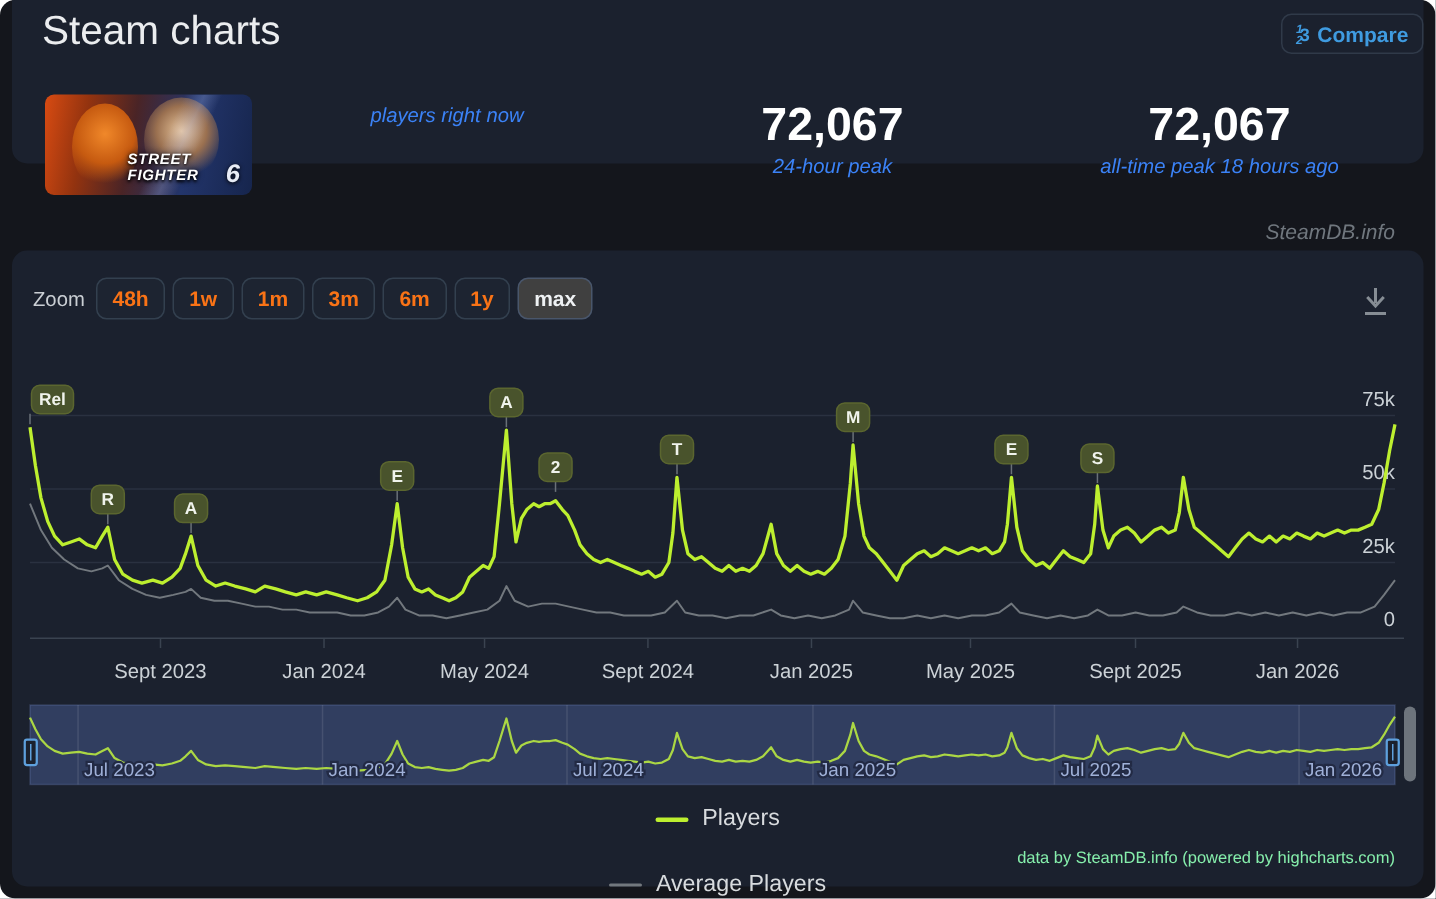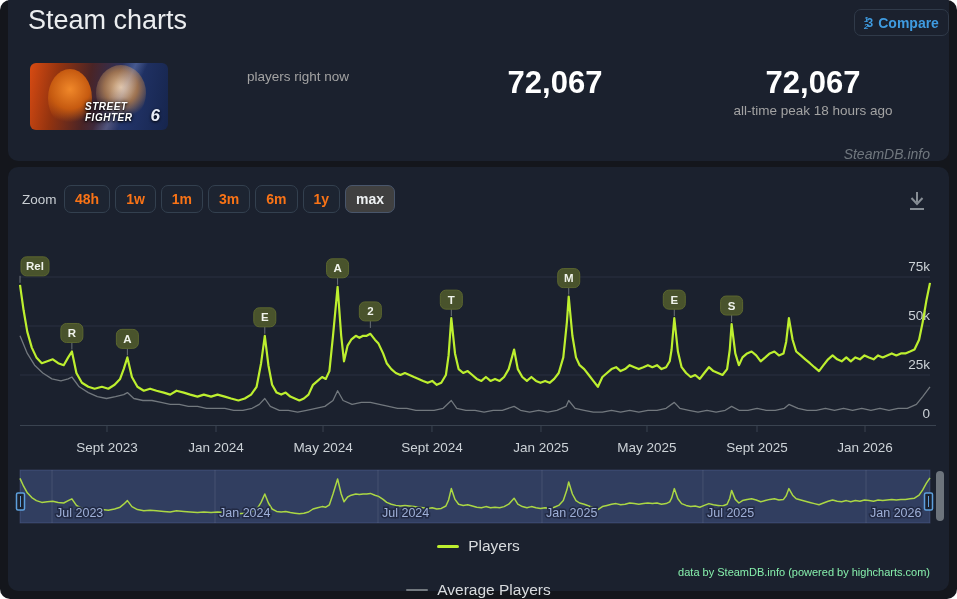--- a/index.html
+++ b/index.html
@@ -1,39 +1,39 @@
 <!DOCTYPE html>
 <html><head>
 <meta charset="utf-8">
 <style>
   html,body{margin:0;padding:0;background:#ffffff;font-family:"Liberation Sans",sans-serif;}
   #app{position:relative;width:957px;height:599px;background:#14161c;border-radius:10px;overflow:hidden;}
   .panel{position:absolute;left:8px;right:8px;background:#1b212e;border-radius:10px;}
-  #panel-top{top:0;height:161px;border-radius:0 0 10px 10px;}
+  #panel-top{top:0;height:109px;border-radius:0 0 10px 10px;}
   #panel-chart{top:167px;height:424px;}
   #page-title{position:absolute;left:20px;top:5px;font-size:27px;font-weight:500;color:#ebedef;}
   #compare-btn{position:absolute;left:846px;top:9px;width:95px;height:27px;box-sizing:border-box;
     border:1px solid #303a49;border-radius:7px;background:#1b212e;color:#3f9be0;font-weight:700;
     font-size:14px;display:flex;align-items:center;justify-content:center;gap:5px;cursor:pointer;}
   .cmp-digits{display:inline-flex;flex-direction:column;font-size:8px;line-height:7px;font-weight:700;}
   .cmp-3{font-size:12px;font-weight:700;margin-left:-2px;}
   #game-capsule{position:absolute;left:22px;top:63px;width:138px;height:67px;border-radius:6px;overflow:hidden;
     background:linear-gradient(100deg,#d84b12 0%,#93330f 20%,#4a2426 42%,#23356b 68%,#16254d 100%);}
   .cap-blob1{position:absolute;left:18px;top:6px;width:44px;height:58px;border-radius:50%;
     background:radial-gradient(circle at 50% 35%,#f0882a 0%,#c65a10 45%,rgba(120,50,10,0) 75%);}
   .cap-blob2{position:absolute;left:66px;top:2px;width:50px;height:56px;border-radius:50%;
     background:radial-gradient(circle at 50% 40%,#e8c49a 0%,#9a7050 40%,rgba(40,50,90,0) 72%);}
   .cap-streak{position:absolute;inset:0;background:linear-gradient(115deg,rgba(255,255,255,0) 55%,rgba(180,200,255,0.25) 63%,rgba(255,255,255,0) 70%);}
   .cap-title{position:absolute;left:7px;bottom:7px;color:#ffffff;font-style:italic;font-weight:700;
     font-size:10px;letter-spacing:0.5px;text-shadow:0 1px 2px #000,0 0 4px #000;margin-left:48px;}
   .cap-num{position:absolute;right:8px;bottom:4px;color:#e8ecf6;font-weight:700;font-style:italic;font-size:17px;
     text-shadow:0 1px 3px #000;}
   .stat{position:absolute;top:66px;text-align:center;}
   .stat-value{font-size:31px;font-weight:700;color:#ffffff;line-height:34px;}
-  .stat-label{font-size:13.5px;color:#a3a3a3;margin-top:3px;}
+  .stat-label{font-size:13.5px;color:#3b82f6;margin-top:3px;font-style:italic;}
   #stat-0{left:180px;width:220px;}
   #stat-1{left:437px;width:220px;}
   #stat-2{left:672px;width:266px;}
   #watermark{position:absolute;right:27px;top:146px;font-size:14px;font-style:italic;color:#70777e;}
   #zoom-label{position:absolute;left:22px;top:192px;font-size:13.5px;color:#c9ced3;}
   #zoom-ranges{position:absolute;left:64px;top:185px;display:flex;gap:5px;}
   .zoom-btn{min-width:26px;padding:5px 10px;font-size:14px;font-weight:700;color:#f97316;background:#1d2431;
     border:1px solid #33404f;border-radius:7px;font-family:"Liberation Sans",sans-serif;cursor:pointer;}
   .zoom-btn.selected{background:#404040;color:#eef1f3;border-color:#49566b;}
   #download-btn{position:absolute;left:903px;top:188px;width:28px;height:26px;background:none;border:none;cursor:pointer;padding:0;}
@@ -70,20 +70,21 @@
       <div class="cap-streak"></div>
       <div class="cap-title">STREET FIGHTER</div>
       <div class="cap-num">6</div>
     </div>
 
     <div class="stat" id="stat-0">
       <div class="stat-label">players right now</div>
     </div>
     <div class="stat" id="stat-1">
       <div class="stat-value">72,067</div>
+      <div class="stat-label">24-hour peak</div>
     </div>
     <div class="stat" id="stat-2">
       <div class="stat-value">72,067</div>
       <div class="stat-label">all-time peak 18 hours ago</div>
     </div>
   </div>
 
   <div id="watermark">SteamDB.info</div>
 
   <div class="panel" id="panel-chart"></div>

